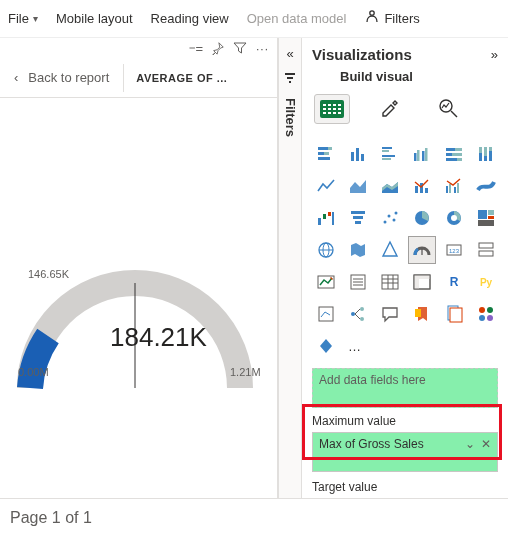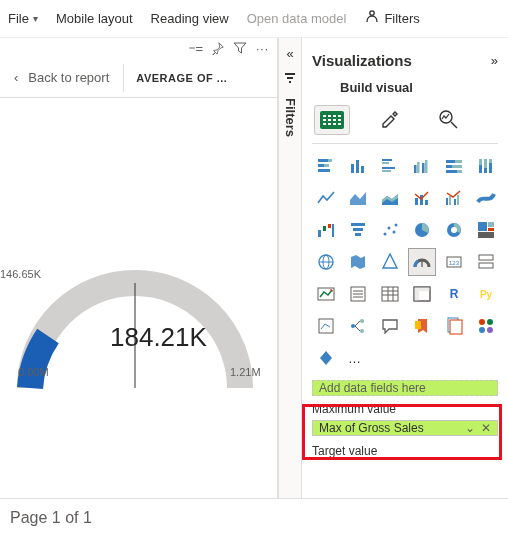--- a/index.html
+++ b/index.html
@@ -21,21 +21,21 @@
   .crumb-row { height: 40px; display: flex; align-items: center; border-bottom: 1px solid #e1dfdd; }
   .back { display: flex; align-items: center; gap: 10px; padding: 0 14px; color: #605e5c; cursor: pointer; }
   .divider { width: 1px; height: 28px; background: #e1dfdd; }
   .vis-title { padding: 0 12px; font-size: 11px; font-weight: 600; letter-spacing: 0.5px; color: #323130; white-space: nowrap; overflow: hidden; }
 
   .gauge-area { position: relative; flex: 1; }
   .gauge-svg { position: absolute; left: 0; bottom: 90px; width: 270px; height: 180px; }
   .gauge-num { position: absolute; left: 110px; bottom: 145px; font-size: 26px; color: #252423; }
   .gauge-min { position: absolute; left: 18px; bottom: 120px; font-size: 11px; color: #605e5c; }
   .gauge-max { position: absolute; left: 230px; bottom: 120px; font-size: 11px; color: #605e5c; }
-  .gauge-label { position: absolute; left: 0; top: 170px; font-size: 11px; color: #605e5c; }
+  .gauge-label { position: absolute; left: 0; top: 170px; font-size: 11px; color: #605e5c; padding-left: 28px; }
 
   
   .filters-tab { width: 24px; border-left: 1px solid #e1dfdd; border-right: 1px solid #e1dfdd; display: flex; flex-direction: column; align-items: center; padding-top: 8px; gap: 10px; background: #faf9f8; }
   .filters-label { writing-mode: vertical-rl; font-weight: 600; font-size: 13px; color: #323130; }
 
   
   .vis-pane { width: 206px; display: flex; flex-direction: column; padding: 8px 10px 0 10px; overflow: hidden; }
   .vis-head { display: flex; align-items: center; justify-content: space-between; height: 28px; }
   .vis-head h3 { font-size: 15px; font-weight: 600; }
   .build-row { font-size: 13px; font-weight: 600; margin-top: 6px; padding-left: 28px; }
@@ -46,21 +46,21 @@
 
   .viz-grid { display: grid; grid-template-columns: repeat(6, 28px); grid-auto-rows: 28px; gap: 4px 4px; }
   .viz-cell { width: 28px; height: 28px; display: flex; align-items: center; justify-content: center; cursor: pointer; color: #4b4a48; }
   .viz-cell.selected { background: #edebe9; border: 1px solid #a19f9d; }
   .viz-cell svg { width: 20px; height: 20px; }
 
   .overflow-row { display: flex; align-items: center; gap: 8px; margin-top: 4px; }
 
   .fields-area { margin-top: 8px; font-size: 12px; color: #605e5c; }
   .field-section-label { font-size: 12px; color: #323130; margin: 6px 0 4px 0; }
-  .field-well { border: 1px dashed #c8c6c4; background: #bef264; padding: 4px 6px; font-size: 12px; color: #605e5c; display: flex; align-items: center; justify-content: space-between; height: 16px; }
+  .field-well { border: 1px dashed #c8c6c4; background: #86efac; padding: 4px 6px; font-size: 12px; color: #605e5c; display: flex; justify-content: space-between; height: 40px; }
   .field-well.filled { border: 1px solid #c8c6c4; color: #323130; }
   .field-well .controls { display: flex; gap: 6px; color: #605e5c; }
 
   .highlight-box { position: absolute; border: 3px solid #e81123; pointer-events: none; }
 
   
   .footer { position: absolute; bottom: 0; left: 0; right: 0; height: 38px; border-top: 1px solid #e1dfdd; display: flex; align-items: center; padding: 0 10px; color: #605e5c; font-size: 16px; }
 </style>
 </head>
 <body>

